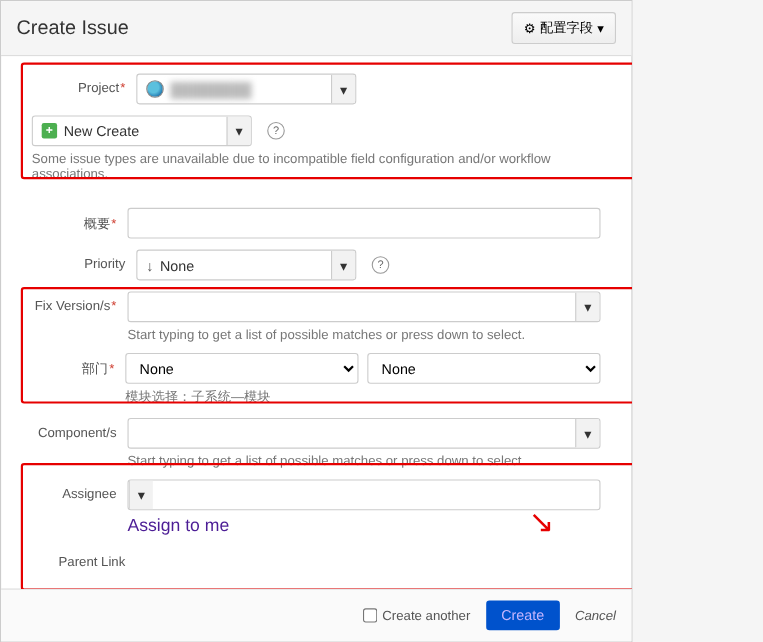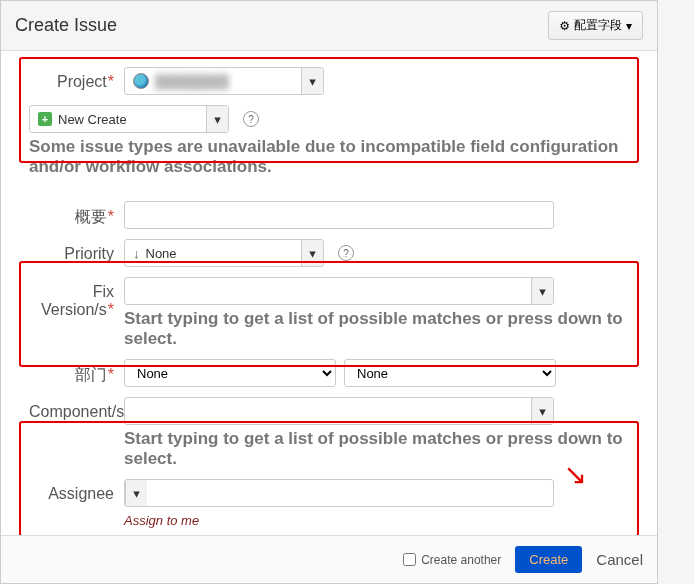--- a/index.html
+++ b/index.html
@@ -1,44 +1,44 @@
 <!DOCTYPE html>
 <html><head>
 <meta charset="utf-8">
 <style>
 * { box-sizing: border-box; margin: 0; padding: 0; }
 body { font-family: Arial, sans-serif; font-size: 13px; color: #333; background: #f5f5f5; width: 694px; height: 584px; overflow: hidden; }
-.dialog { background: #fff; border: 1px solid #ccc; width: 658px; height: 584px; display: flex; flex-direction: column; }
+.dialog { background: #fff; border: 1px solid #ccc; width: 575px; height: 584px; display: flex; flex-direction: column; }
 .header { display: flex; justify-content: space-between; align-items: center; padding: 10px 14px; border-bottom: 1px solid #ddd; background: #f5f5f5; }
 .header h1 { font-size: 18px; font-weight: normal; color: #333; }
 .config-btn { border: 1px solid #ccc; background: linear-gradient(#fafafa,#eee); padding: 5px 10px; border-radius: 3px; cursor: pointer; font-size: 12px; display: flex; align-items: center; gap: 4px; }
 .body { flex: 1; overflow-y: auto; padding: 16px 28px 4px 28px; position: relative; }
 .form-row { display: flex; align-items: flex-start; margin-bottom: 10px; }
-.form-label { width: 95px; text-align: right; padding-right: 10px; padding-top: 6px; font-size: 16px; color: #555; }
+.form-label { width: 95px; text-align: right; padding-right: 10px; padding-top: 6px; font-size: 12px; color: #555; }
 .required::after { content: "*"; color: #d04437; margin-left: 1px; }
 .form-field { flex: 1; }
 .select-box { display: flex; align-items: center; border: 1px solid #ccc; border-radius: 3px; background: #fff; height: 28px; overflow: hidden; }
 .select-box .content { flex: 1; padding: 0 8px; display: flex; align-items: center; gap: 6px; font-size: 13px; color: #333; }
 .select-box .arrow { width: 22px; border-left: 1px solid #ccc; display: flex; align-items: center; justify-content: center; height: 100%; background: #f2f2f2; }
 .select-box.wide { width: 100%; }
 .select-box.w200 { width: 200px; }
 .native-select { border: 1px solid #ccc; border-radius: 3px; height: 28px; padding: 0 8px; font-size: 13px; background: #fff; }
-.help-text { font-size: 17px; color: #777; margin-top: 4px; font-weight: bold; }
-.link { color: #7f1d1d; font-size: 13px; cursor: pointer; font-style: italic; }
+.help-text { font-size: 12px; color: #777; margin-top: 4px; }
+.link { color: #4c1d95; font-size: 16px; cursor: pointer; }
 .icon-circle { width: 16px; height: 16px; border-radius: 50%; display: inline-block; }
 .icon-project { background: radial-gradient(circle at 40% 40%, #5bc0de 40%, #1a6eaa 80%); border: 1px solid #888; }
 .icon-newfeature { width: 14px; height: 14px; background: #4caf50; display: inline-flex; align-items: center; justify-content: center; color: #fff; font-weight: bold; font-size: 11px; border-radius: 2px; }
 .icon-priority-none { color: #555; }
 .icon-user { width: 14px; height: 14px; background: #ccc; display: inline-block; border-radius: 2px; }
 .help-icon { width: 16px; height: 16px; border: 1px solid #999; border-radius: 50%; display: inline-flex; align-items: center; justify-content: center; font-size: 10px; color: #666; margin-left: 6px; cursor: pointer; }
 .highlight-box { position: absolute; border: 2px solid #e60000; border-radius: 3px; pointer-events: none; }
 .text-input { border: 1px solid #ccc; border-radius: 3px; height: 28px; width: 100%; padding: 0 8px; }
 .footer { border-top: 1px solid #ddd; padding: 10px 14px; display: flex; justify-content: flex-end; align-items: center; gap: 14px; background: #fafafa; }
-.btn-primary { background: #0052cc; color: #fdba74; border: none; padding: 6px 14px; border-radius: 3px; cursor: pointer; font-size: 13px; }
-.btn-cancel { color: #555; cursor: pointer; font-size: 15px; }
+.btn-primary { background: #0052cc; color: #c4b5fd; border: none; padding: 6px 14px; border-radius: 3px; cursor: pointer; font-size: 13px; }
+.btn-cancel { color: #555; cursor: pointer; font-size: 12px; font-style: italic; }
 .checkbox-row { display: flex; align-items: center; gap: 5px; font-size: 12px; color: #555; }
 .blur { filter: blur(3px); color: #bbb; }
 .arrow-indicator { position: absolute; right: 70px; bottom: 44px; color: #e60000; font-size: 28px; pointer-events: none; }
 .flex-row { display: flex; align-items: center; gap: 8px; }
 </style>
 </head>
 <body>
 
 <div class="dialog">
 
@@ -118,20 +118,21 @@
       </div>
     </div>
 
     <div class="form-row">
       <div class="form-label required">部门</div>
       <div class="form-field">
         <div class="flex-row">
           <select class="native-select" style="width:212px"><option>None</option></select>
           <select class="native-select" style="width:212px"><option>None</option></select>
         </div>
+        <div class="help-text">模块选择：子系统—模块</div>
       </div>
     </div>
 
     <div class="form-row">
       <div class="form-label">Component/s</div>
       <div class="form-field">
         <div class="select-box wide" style="width:430px">
           <div class="content"></div>
           <div class="arrow">▾</div>
         </div>

